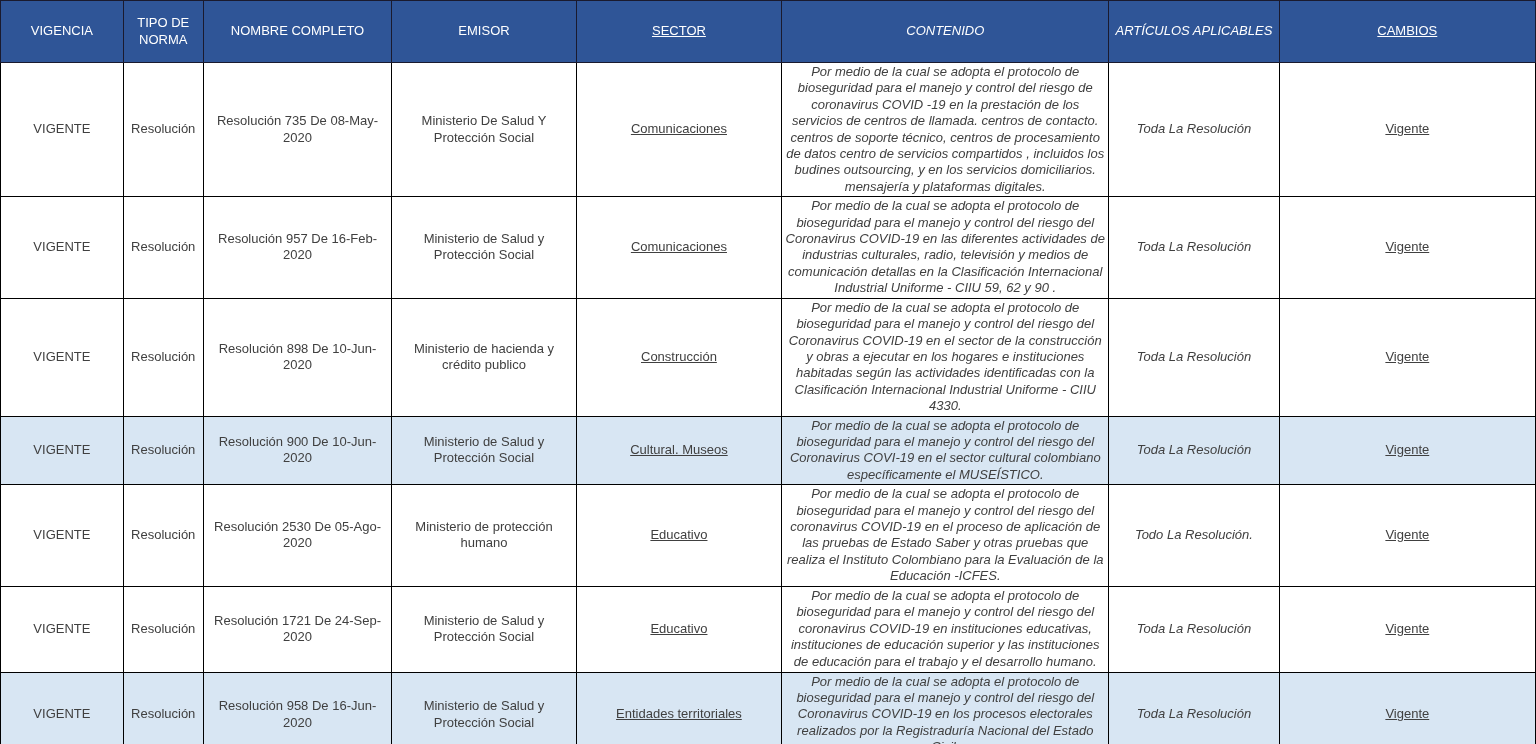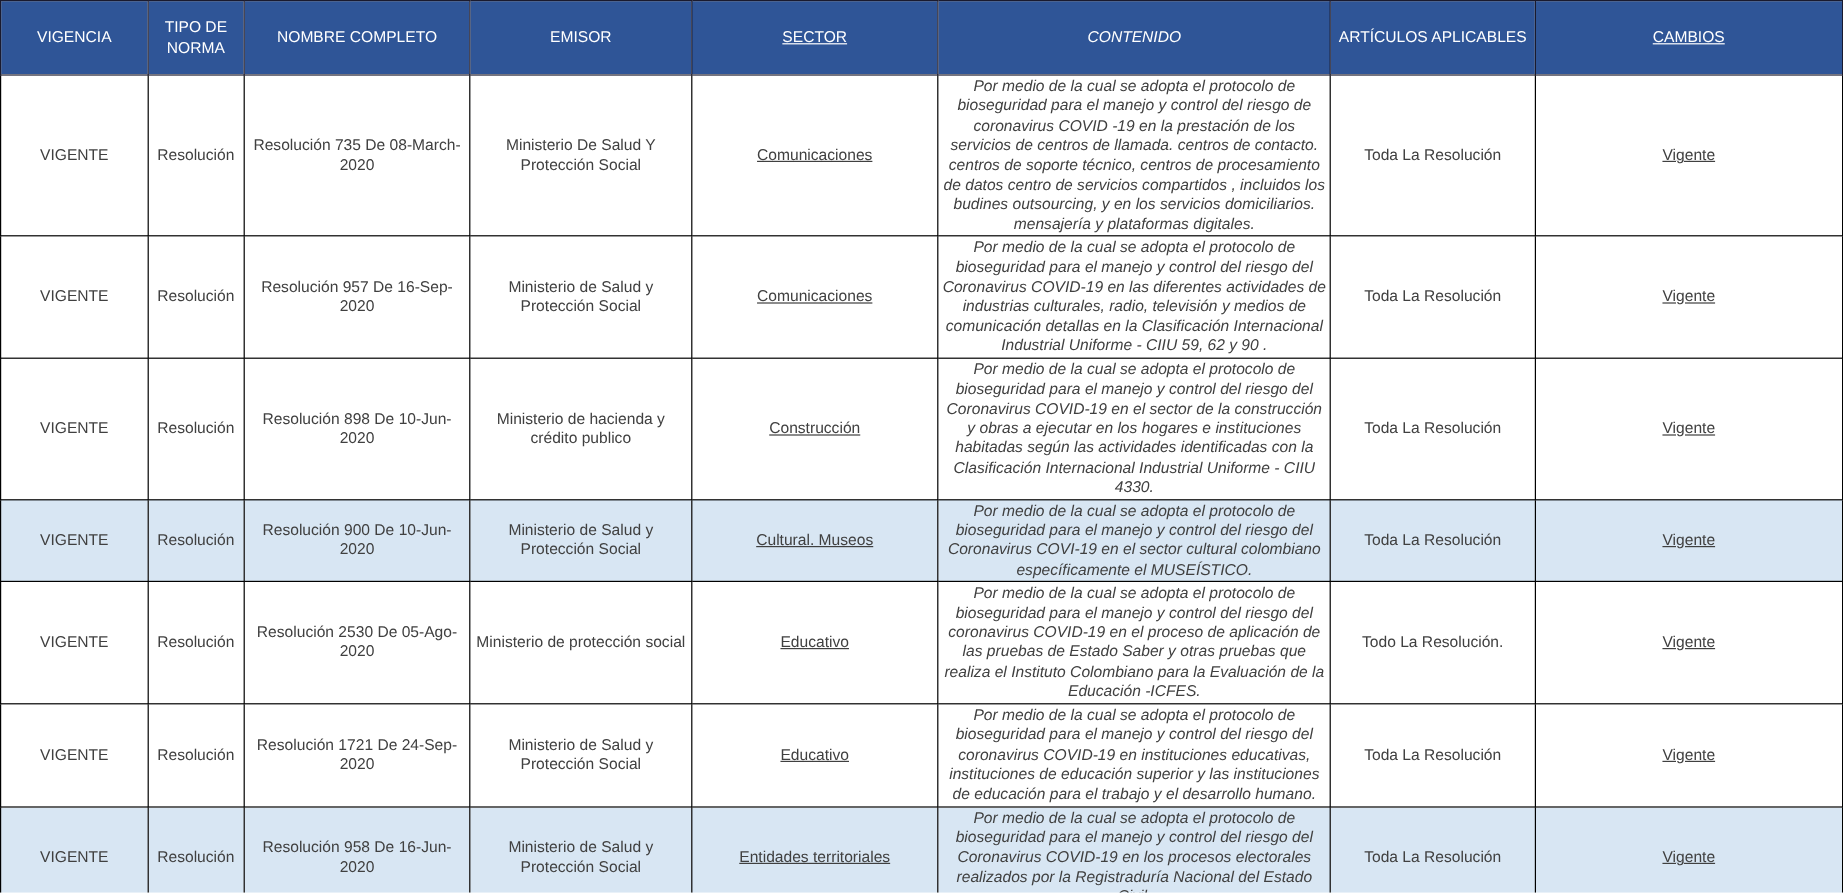--- a/index.html
+++ b/index.html
@@ -36,21 +36,21 @@
     font-weight: normal;
     border-color: #1a1a2e;
   }
   
   .col-vigencia            { width: 8.0%; }
   .col-tipo_de_norma       { width: 5.2%; margin-left: 18px; }
   .col-nombre_completo     { width: 12.3%; margin-left: 28px; }
   .col-emisor              { width: 12.0%; margin-left: 15px; }
   .col-sector              { width: 13.4%; text-decoration: underline; }
   .col-contenido           { width: 21.3%; font-style: italic; }
-  .col-articulos_aplicables{ width: 11.1%; }
+  .col-articulos_aplicables{ width: 11.1%; font-style: italic; }
   .col-cambios             { width: 16.7%; text-decoration: underline; }
 
   td.col-vigencia {
     text-align: left;
     padding-left: 4px;
   }
   td.col-contenido {
     text-align: justify;
     vertical-align: top;
     padding: 0px 3px 1px 4px;
@@ -81,31 +81,31 @@
           <th class="col-sector">SECTOR</th>
           <th class="col-contenido">CONTENIDO</th>
           <th class="col-articulos_aplicables">ARTÍCULOS APLICABLES</th>
           <th class="col-cambios">CAMBIOS</th>
         </tr>
     </thead>
     <tbody>
         <tr>
           <td class="col-vigencia">VIGENTE</td>
           <td class="col-tipo_de_norma">Resolución</td>
-          <td class="col-nombre_completo">Resolución 735 De 08-March-2020</td>
+          <td class="col-nombre_completo">Resolución 735 De 08-May-2020</td>
           <td class="col-emisor">Ministerio De Salud Y Protección Social</td>
           <td class="col-sector">Comunicaciones</td>
           <td class="col-contenido">Por medio de la cual se adopta el protocolo de bioseguridad para el manejo y control del riesgo de coronavirus COVID -19 en la prestación de los servicios de centros de llamada. centros de contacto. centros de soporte técnico, centros de procesamiento de datos centro de servicios compartidos , incluidos los budines outsourcing, y en los servicios domiciliarios. mensajería y plataformas digitales.</td>
           <td class="col-articulos_aplicables">Toda La Resolución</td>
           <td class="col-cambios">Vigente</td>
         </tr>
         <tr>
           <td class="col-vigencia">VIGENTE</td>
           <td class="col-tipo_de_norma">Resolución</td>
-          <td class="col-nombre_completo">Resolución 957 De 16-Sep-2020</td>
+          <td class="col-nombre_completo">Resolución 957 De 16-Feb-2020</td>
           <td class="col-emisor">Ministerio de Salud y Protección Social</td>
           <td class="col-sector">Comunicaciones</td>
           <td class="col-contenido">Por medio de la cual se adopta el protocolo de bioseguridad para el manejo y control del riesgo del Coronavirus COVID-19 en las diferentes actividades de industrias culturales, radio, televisión y medios de comunicación detallas en la Clasificación Internacional Industrial Uniforme - CIIU 59, 62 y 90 .</td>
           <td class="col-articulos_aplicables">Toda La Resolución</td>
           <td class="col-cambios">Vigente</td>
         </tr>
         <tr>
           <td class="col-vigencia">VIGENTE</td>
           <td class="col-tipo_de_norma">Resolución</td>
           <td class="col-nombre_completo">Resolución 898 De 10-Jun-2020</td>
@@ -122,21 +122,21 @@
           <td class="col-emisor">Ministerio de Salud y Protección Social</td>
           <td class="col-sector">Cultural. Museos</td>
           <td class="col-contenido">Por medio de la cual se adopta el protocolo de bioseguridad para el manejo y control del riesgo del Coronavirus COVI-19 en el sector cultural colombiano específicamente el MUSEÍSTICO.</td>
           <td class="col-articulos_aplicables">Toda La Resolución</td>
           <td class="col-cambios">Vigente</td>
         </tr>
         <tr>
           <td class="col-vigencia">VIGENTE</td>
           <td class="col-tipo_de_norma">Resolución</td>
           <td class="col-nombre_completo">Resolución 2530 De 05-Ago-2020</td>
-          <td class="col-emisor">Ministerio de protección social</td>
+          <td class="col-emisor">Ministerio de protección humano</td>
           <td class="col-sector">Educativo</td>
           <td class="col-contenido">Por medio de la cual se adopta el protocolo de bioseguridad para el manejo y control del riesgo del coronavirus COVID-19 en el proceso de aplicación de las pruebas de Estado Saber y otras pruebas que realiza el Instituto Colombiano para la Evaluación de la Educación -ICFES.</td>
           <td class="col-articulos_aplicables">Todo La Resolución.</td>
           <td class="col-cambios">Vigente</td>
         </tr>
         <tr>
           <td class="col-vigencia">VIGENTE</td>
           <td class="col-tipo_de_norma">Resolución</td>
           <td class="col-nombre_completo">Resolución 1721 De 24-Sep-2020</td>
           <td class="col-emisor">Ministerio de Salud y Protección Social</td>

